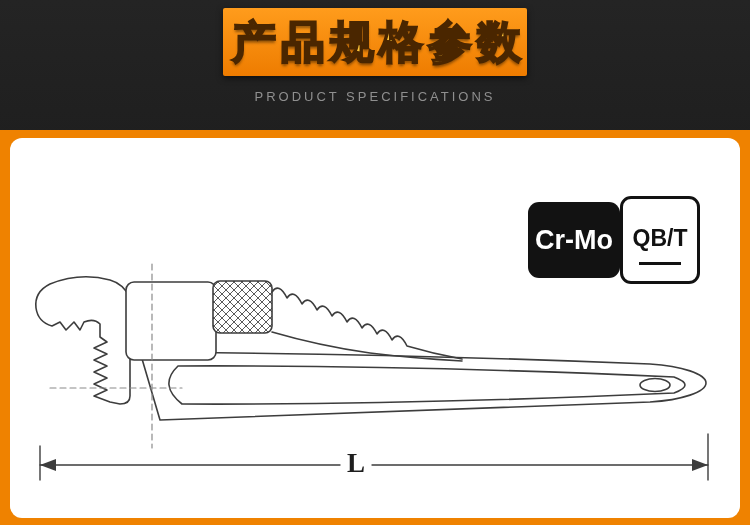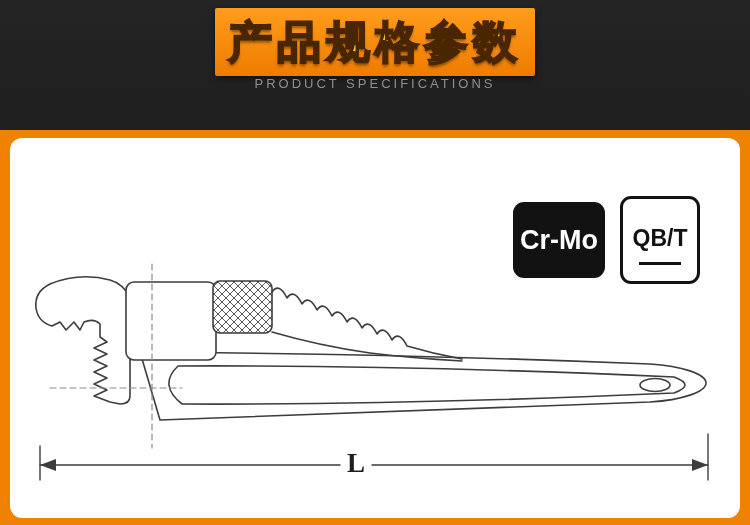--- a/index.html
+++ b/index.html
@@ -1,27 +1,27 @@
 <!DOCTYPE html>
 <html><head>
 <meta charset="utf-8">
 <style>
   html,body{margin:0;padding:0;background:#000;}
   .page{position:relative;width:750px;height:525px;overflow:hidden;
         font-family:"Liberation Sans",sans-serif;background:linear-gradient(180deg,#242424,#111);}
   .orange-bg{position:absolute;left:0;right:0;top:130px;bottom:0;background:#ef8200;}
   .header{position:absolute;top:0;left:0;right:0;height:130px;text-align:center;}
-  .banner{width:320px;height:68px;margin:8px auto 0;background:linear-gradient(180deg,#ff9c1c,#ee7c00);
+  .banner{width:296px;height:68px;margin:8px auto 0;background:linear-gradient(180deg,#ff9c1c,#ee7c00);
           display:flex;align-items:center;justify-content:center;border-radius:2px;
-          box-shadow:0 2px 6px rgba(0,0,0,.6);}
+          box-shadow:0 2px 6px rgba(0,0,0,.6);padding-left:8px;}
   .banner-text{font-size:44px;font-weight:bold;letter-spacing:5px;color:#ffc63a;
                -webkit-text-stroke:2px #4a2600;text-shadow:0 3px 3px rgba(0,0,0,.45);white-space:nowrap;}
-  .subtitle{font-size:13px;letter-spacing:3px;color:#8f8f8f;}
+  .subtitle{margin-top:13px;font-size:13px;letter-spacing:3px;color:#8f8f8f;}
   .card{position:absolute;left:10px;right:10px;top:138px;bottom:7px;background:#fff;border-radius:12px;}
-  .badges{position:absolute;top:58px;right:40px;display:flex;gap:15px;align-items:flex-start;z-index:2;}
+  .badges{position:absolute;top:58px;right:40px;display:flex;align-items:flex-start;z-index:2;}
   .badge{box-sizing:border-box;border-radius:11px;display:flex;align-items:center;justify-content:center;}
   .badge-dark{margin-top:6px;width:92px;height:76px;background:#121212;color:#fff;
               font-size:27px;font-weight:bold;}
   .badge-outline{width:80px;height:88px;background:#fff;border:3px solid #121212;color:#121212;
                  flex-direction:column;padding:16px;overflow:hidden;}
   .badge-top,.badge-bottom{flex:1;display:flex;align-items:center;justify-content:center;width:100%;font-weight:bold;}
   .badge-top{font-size:23px;}
   .badge-bottom{font-size:21px;}
   .badge-divider{height:3px;width:100%;background:#121212;}
   .wrench{position:absolute;inset:0;width:100%;height:100%;}

